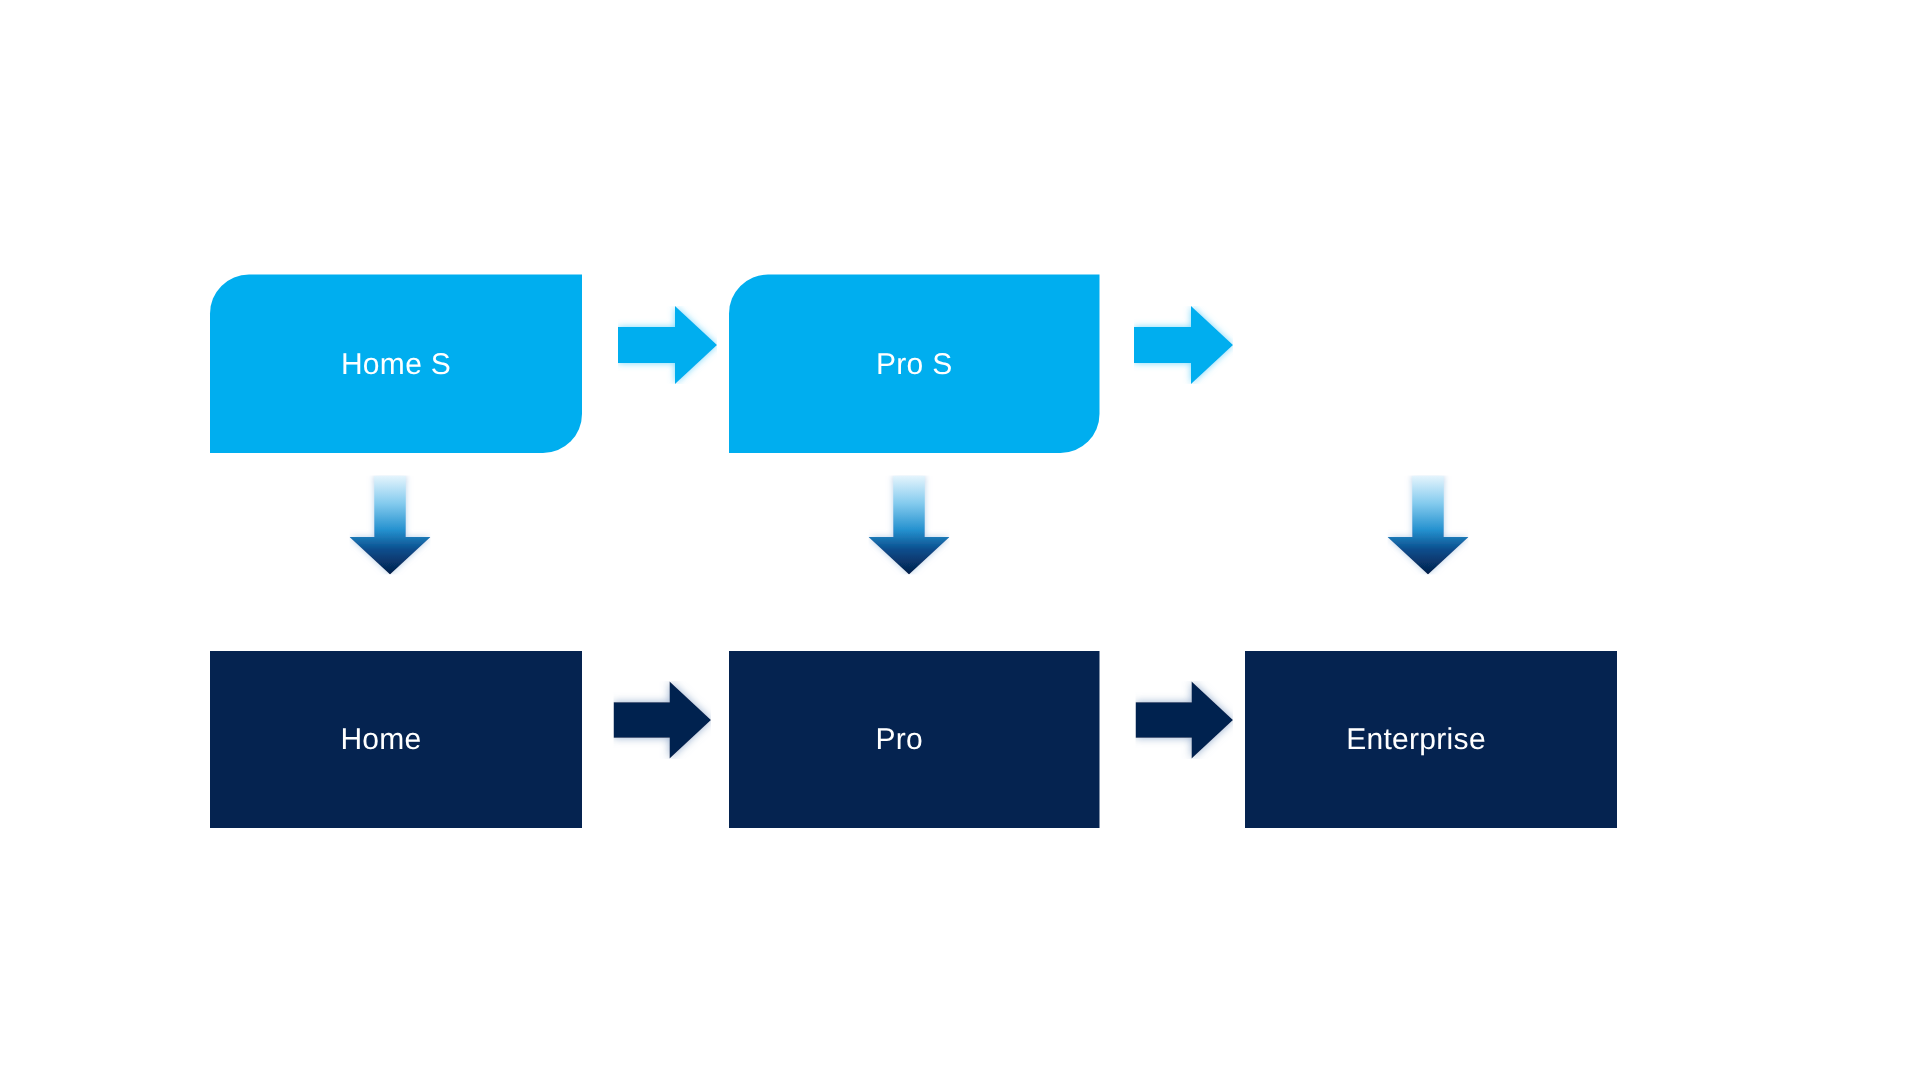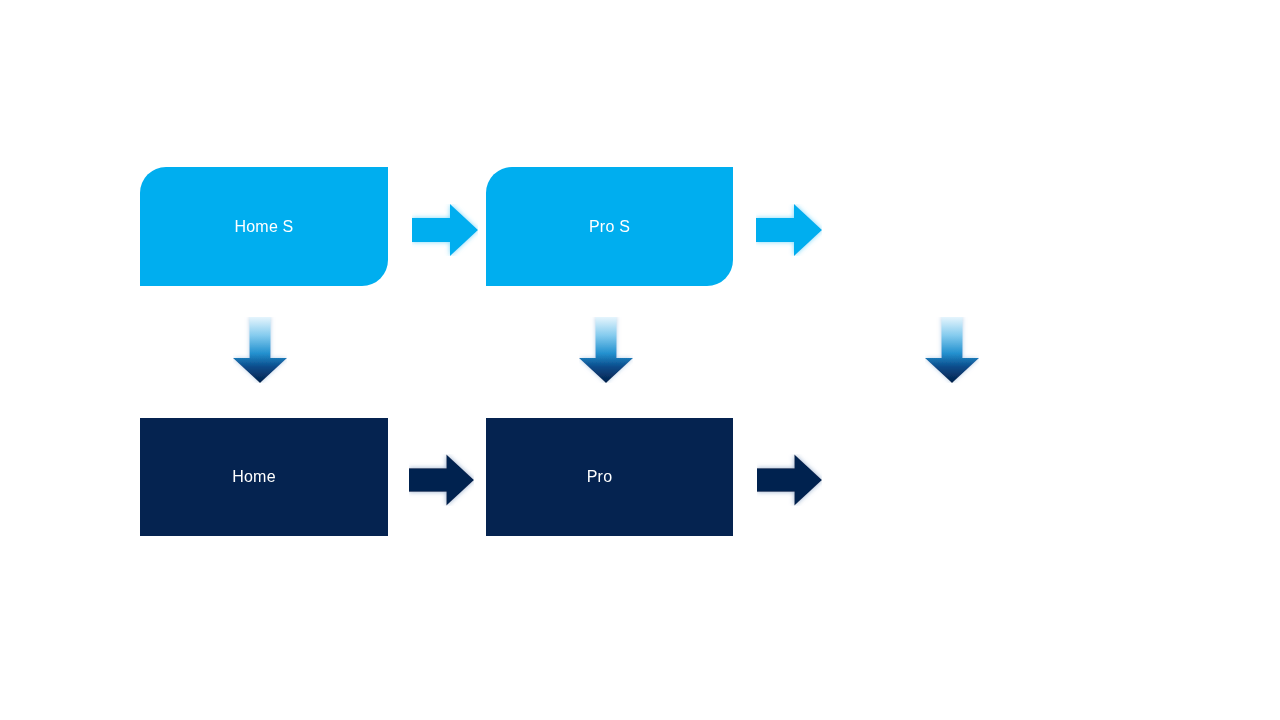--- a/index.html
+++ b/index.html
@@ -14,23 +14,24 @@
     height: 720px;
     background: #ffffff;
     overflow: hidden;
   }
   .box {
     position: absolute;
     display: flex;
     align-items: center;
     justify-content: center;
     color: #ffffff;
-    font-size: 16px;
+    font-size: 20px;
     letter-spacing: 0.2px;
     line-height: 1;
+    margin-top: 16px;
   }
   .box.top {
     top: 167px;
     height: 119px;
     background: #00AEEF;
     border-radius: 26px 0 26px 0; 
   }
   .box.bottom {
     top: 418px;
     height: 118px;
@@ -103,20 +104,23 @@
   <svg class="arrow" style="left:925px; top:317px;" width="54" height="66" viewBox="0 0 54 66">
     <path d="M16.5,0 h21 v41 h16.5 L27,66 L0,41 h16.5 Z" fill="url(#gradDown)" filter="url(#glowDown)"></path>
   </svg>
 
   <div class="box bottom col-1">
     <span class="box-label">Home</span>
   </div>
   <div class="box bottom col-2">
     <span class="box-label">Pro</span>
   </div>
+  <div class="box bottom col-3">
+    <span class="box-label">Enterprise</span>
+  </div>
 
   <svg class="arrow" style="left:409px; top:454px;" width="65" height="52" viewBox="0 0 66 52">
     <polygon points="0,14 38,14 38,0 66,26 38,52 38,38 0,38" fill="#052350" filter="url(#glowNavy)"></polygon>
   </svg>
   <svg class="arrow" style="left:757px; top:454px;" width="65" height="52" viewBox="0 0 66 52">
     <polygon points="0,14 38,14 38,0 66,26 38,52 38,38 0,38" fill="#052350" filter="url(#glowNavy)"></polygon>
   </svg>
 
 </div>
 

